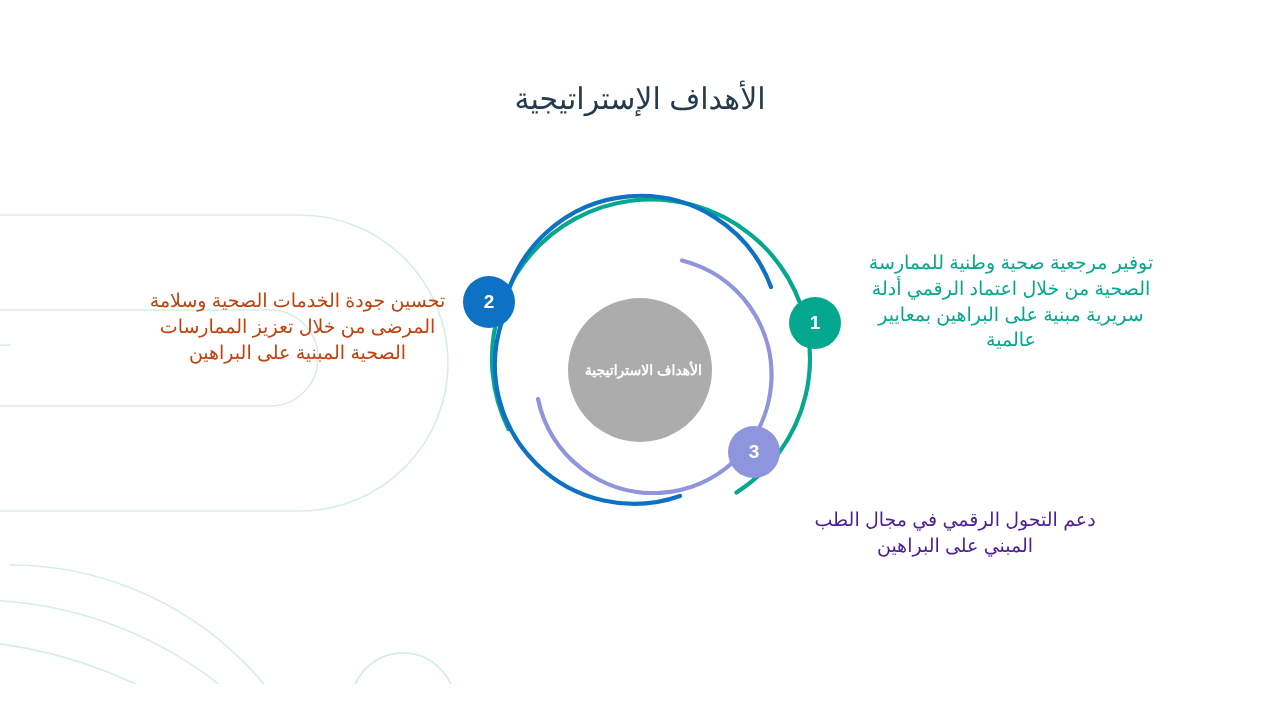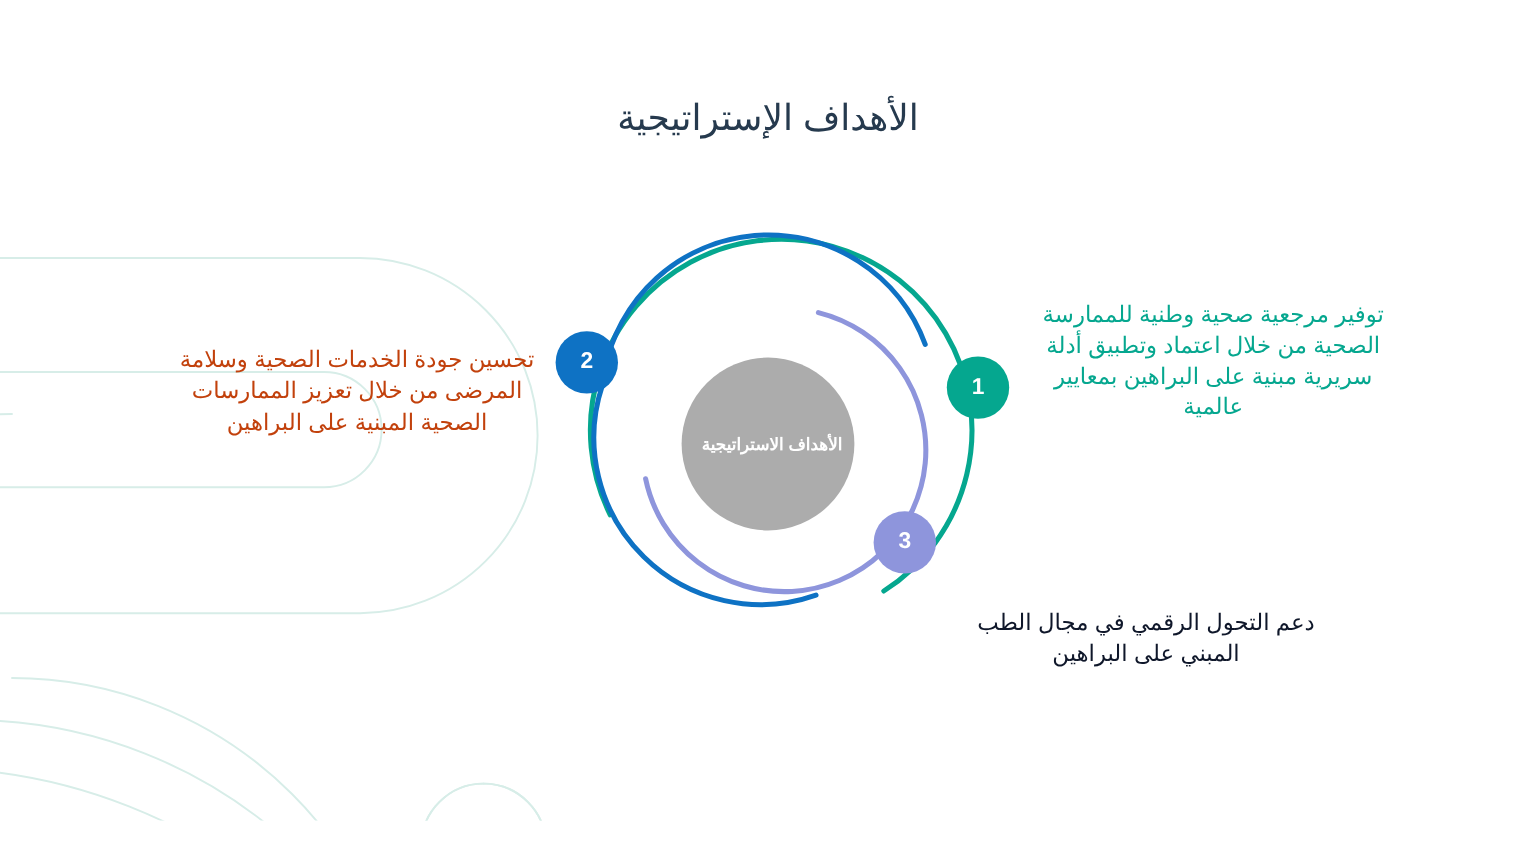--- a/index.html
+++ b/index.html
@@ -120,21 +120,21 @@
     top: 288px;
     width: 315px;
     text-align: center;
     color: #c2410c;
   }
   #caption-3 {
     left: 795px;
     top: 507px;
     width: 320px;
     text-align: center;
-    color: #0f172a;
+    color: #4c1d95;
   }
 </style>
 </head>
 <body>
 
 <div id="slide">
 
   <svg id="bg-decor" viewBox="0 0 1280 720" xmlns="http://www.w3.org/2000/svg">
     <g fill="none" stroke="#D7EDE8" stroke-width="1.6" stroke-linecap="round">
       <path d="M -60 310 L 270 310 A 48 48 0 0 1 270 406 L -60 406"></path>
@@ -180,18 +180,18 @@
     <div class="badge" id="badge-1">
       <span>1</span>
     </div>
     <div class="badge" id="badge-2">
       <span>2</span>
     </div>
     <div class="badge" id="badge-3">
       <span>3</span>
     </div>
 
-    <div class="caption" id="caption-1">توفير مرجعية صحية وطنية للممارسة الصحية من خلال اعتماد وتطبيق أدلة سريرية مبنية على البراهين بمعايير عالمية</div>
+    <div class="caption" id="caption-1">توفير مرجعية صحية وطنية للممارسة الصحية من خلال اعتماد الرقمي أدلة سريرية مبنية على البراهين بمعايير عالمية</div>
     <div class="caption" id="caption-2">تحسين جودة الخدمات الصحية وسلامة المرضى من خلال تعزيز الممارسات الصحية المبنية على البراهين</div>
     <div class="caption" id="caption-3">دعم التحول الرقمي في مجال الطب المبني على البراهين</div>
 
   </div>
 </div>
 
 </body></html>

